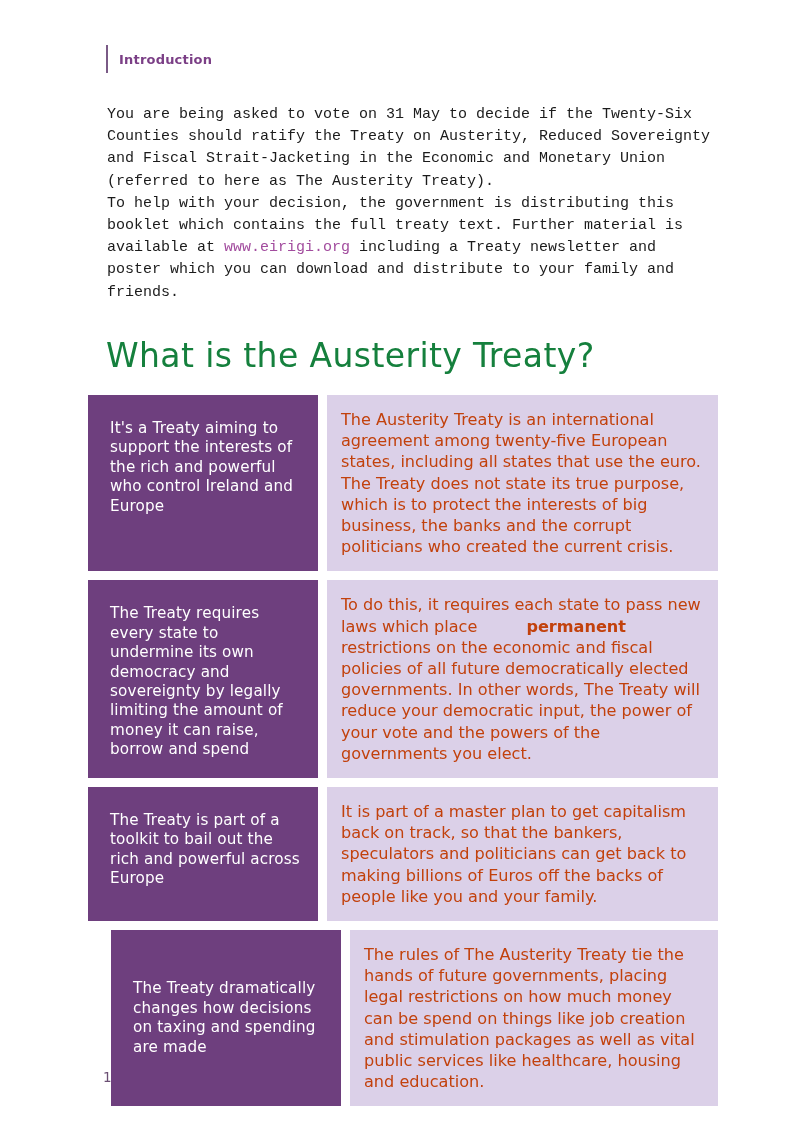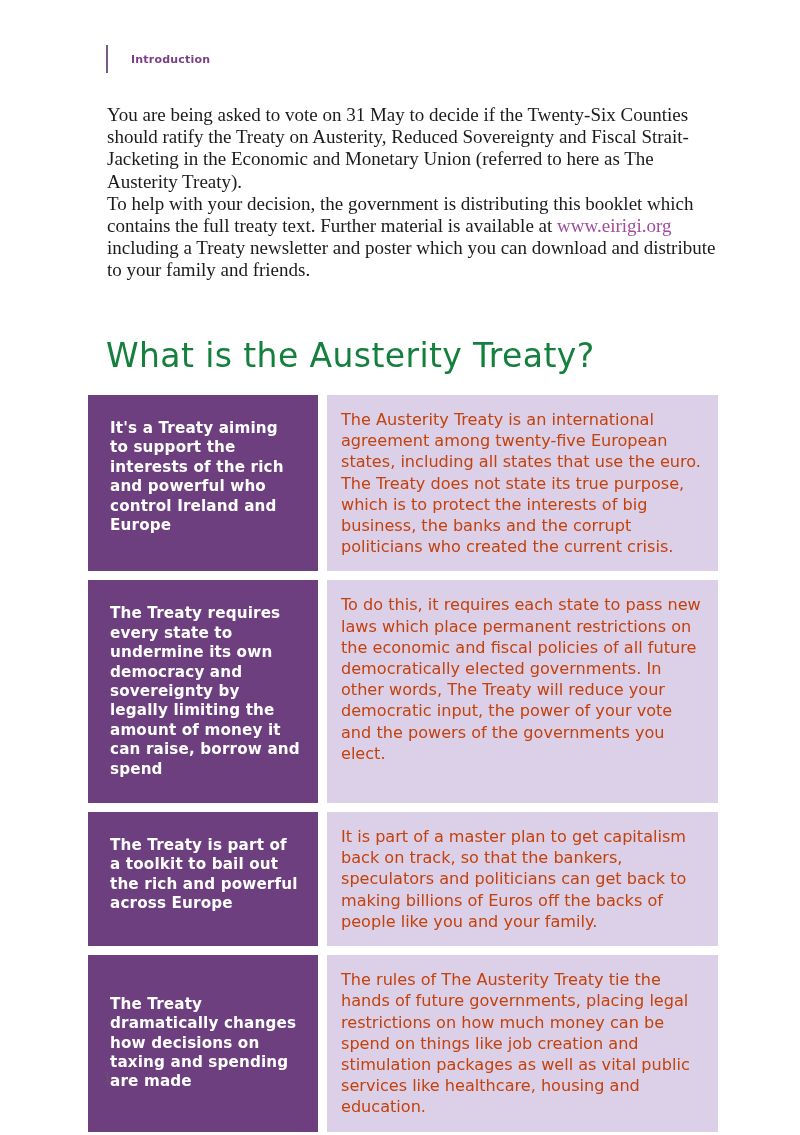--- a/index.html
+++ b/index.html
@@ -26,41 +26,40 @@
     align-items: center;
   }
   .section-rule {
     width: 2px;
     height: 28px;
     background: #7a5a86;
     margin-right: 11px;
   }
   .section-head-text {
     font-family: "DejaVu Sans", "Liberation Sans", sans-serif;
-    font-size: 11px;
+    font-size: 13px;
     font-weight: bold;
     color: #7b3f86;
     letter-spacing: 0.2px;
     line-height: 1;
-    margin-left: 12px;
   }
 
   
   .intro {
     position: absolute;
     left: 107px;
     top: 104px;
     width: 610px;
   }
   .intro p {
     margin: 0 0 0 0;
-    font-size: 19px;
+    font-size: 15px;
     line-height: 22.2px;
     color: #1b1b1b;
-    font-family: Liberation Serif, serif;
+    font-family: Liberation Mono, monospace;
   }
   .intro p.second {
   }
   .link {
     color: #a24c9e;
   }
 
   
   .page-title {
     position: absolute;
@@ -89,51 +88,53 @@
   }
   .treaty-row:last-child {
     margin-bottom: 0;
   }
   .cell-left {
     width: 230px;
     flex: 0 0 230px;
     background: #6e3f7e;
     color: #ffffff;
     box-sizing: border-box;
-    padding: 24px 18px 24px 22px;
+    padding: 24px 18px 15px 22px;
     font-size: 15.2px;
     line-height: 19.4px;
-    font-weight: bold;
+    font-weight: normal;
     letter-spacing: 0.15px;
     display: flex;
     align-items: flex-start;
     font-family: "DejaVu Sans", "Liberation Sans", sans-serif;
   }
   .cell-left.v-center {
     align-items: center;
     padding-top: 20px;
     padding-bottom: 20px;
+    margin-left: 23px;
   }
   .cell-gap {
     width: 9px;
     flex: 0 0 9px;
     background: #ffffff;
   }
   .cell-right {
     flex: 1 1 auto;
     background: #dbd0e8;
     color: #c2410c;
     box-sizing: border-box;
     padding: 14px 14px 14px 14px;
     font-size: 16.1px;
     line-height: 21.2px;
     font-family: "DejaVu Sans", "Liberation Sans", sans-serif;
   }
   .cell-right b {
-    font-weight: normal;
+    font-weight: bold;
+    margin-left: 44px;
   }
 
   
   .page-number {
     position: absolute;
     left: 103px;
     top: 1069px;
     font-size: 13.5px;
     color: #6b4f73;
     font-family: "DejaVu Sans", "Liberation Sans", sans-serif;

